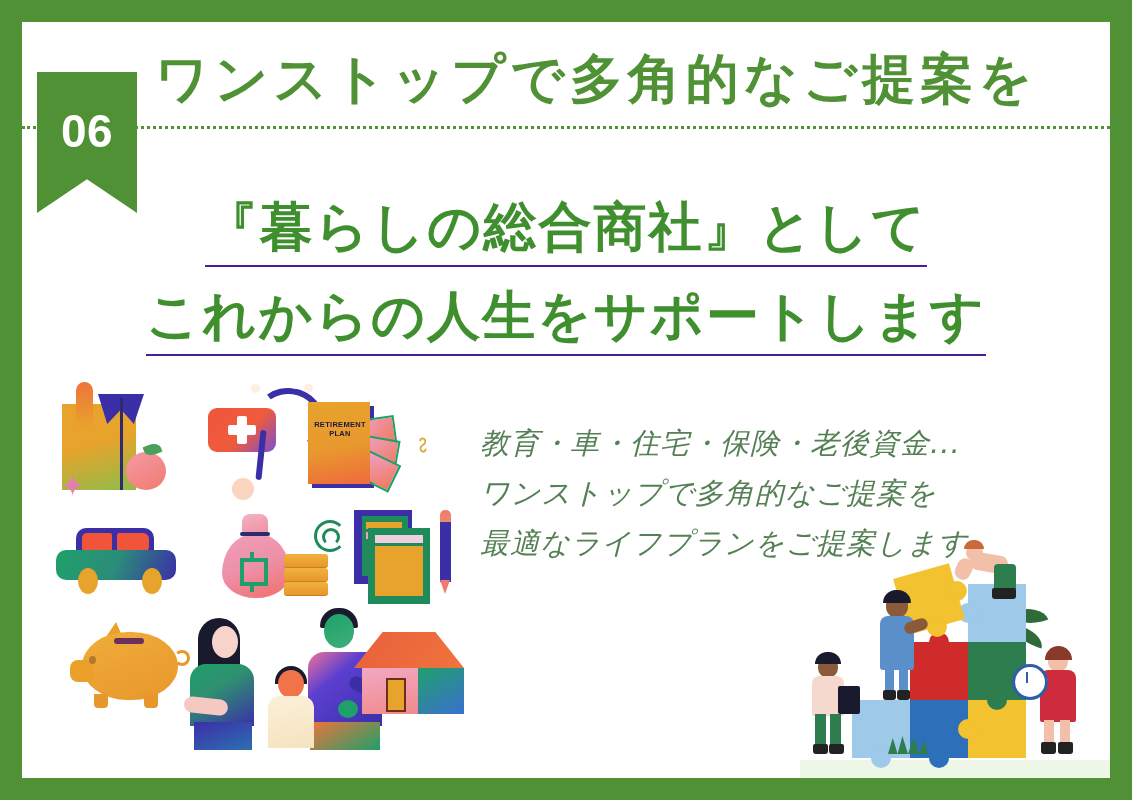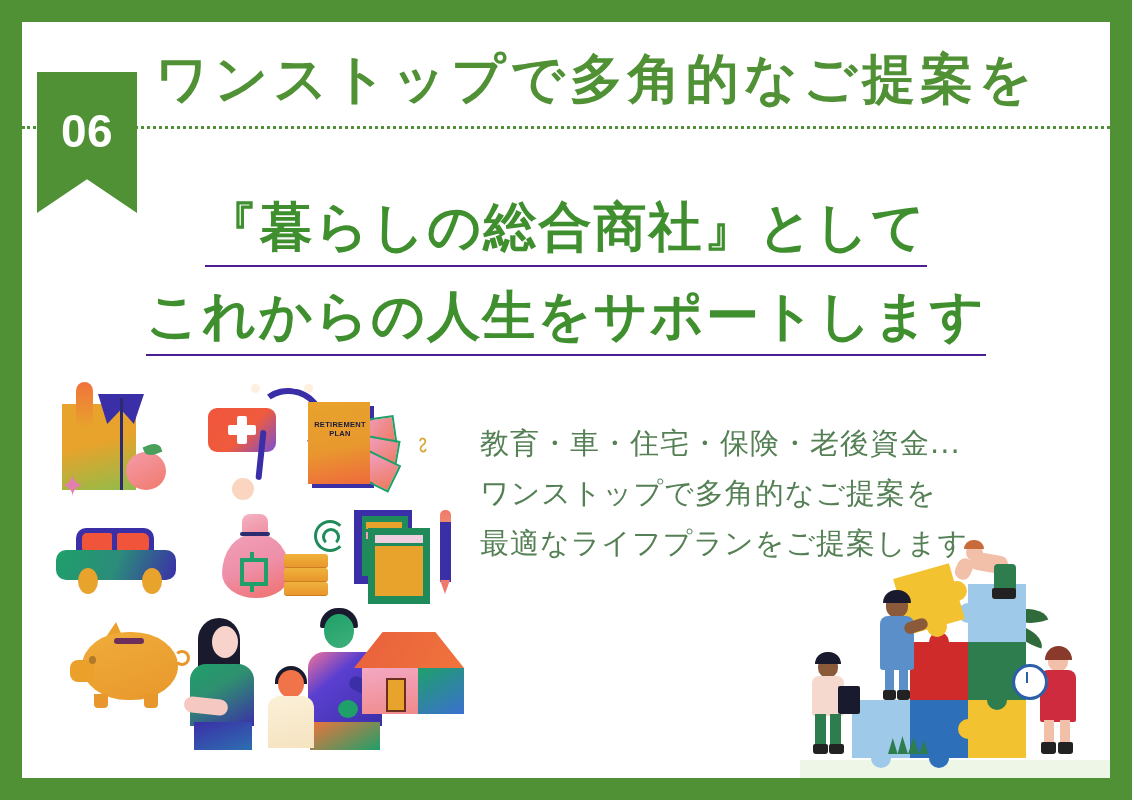--- a/index.html
+++ b/index.html
@@ -104,20 +104,21 @@
   .headline-row {
     margin-bottom: 14px;
   }
 
   
   .body-copy {
     position: absolute;
     left: 458px;
     top: 397px;
     width: 600px;
+    font-style: italic;
   }
   .body-line {
     color: #558055;
     font-size: 29px;
     line-height: 1.72;
     letter-spacing: 1px;
     white-space: nowrap;
     font-family: "DejaVu Sans", "Liberation Sans", sans-serif;
   }
 

